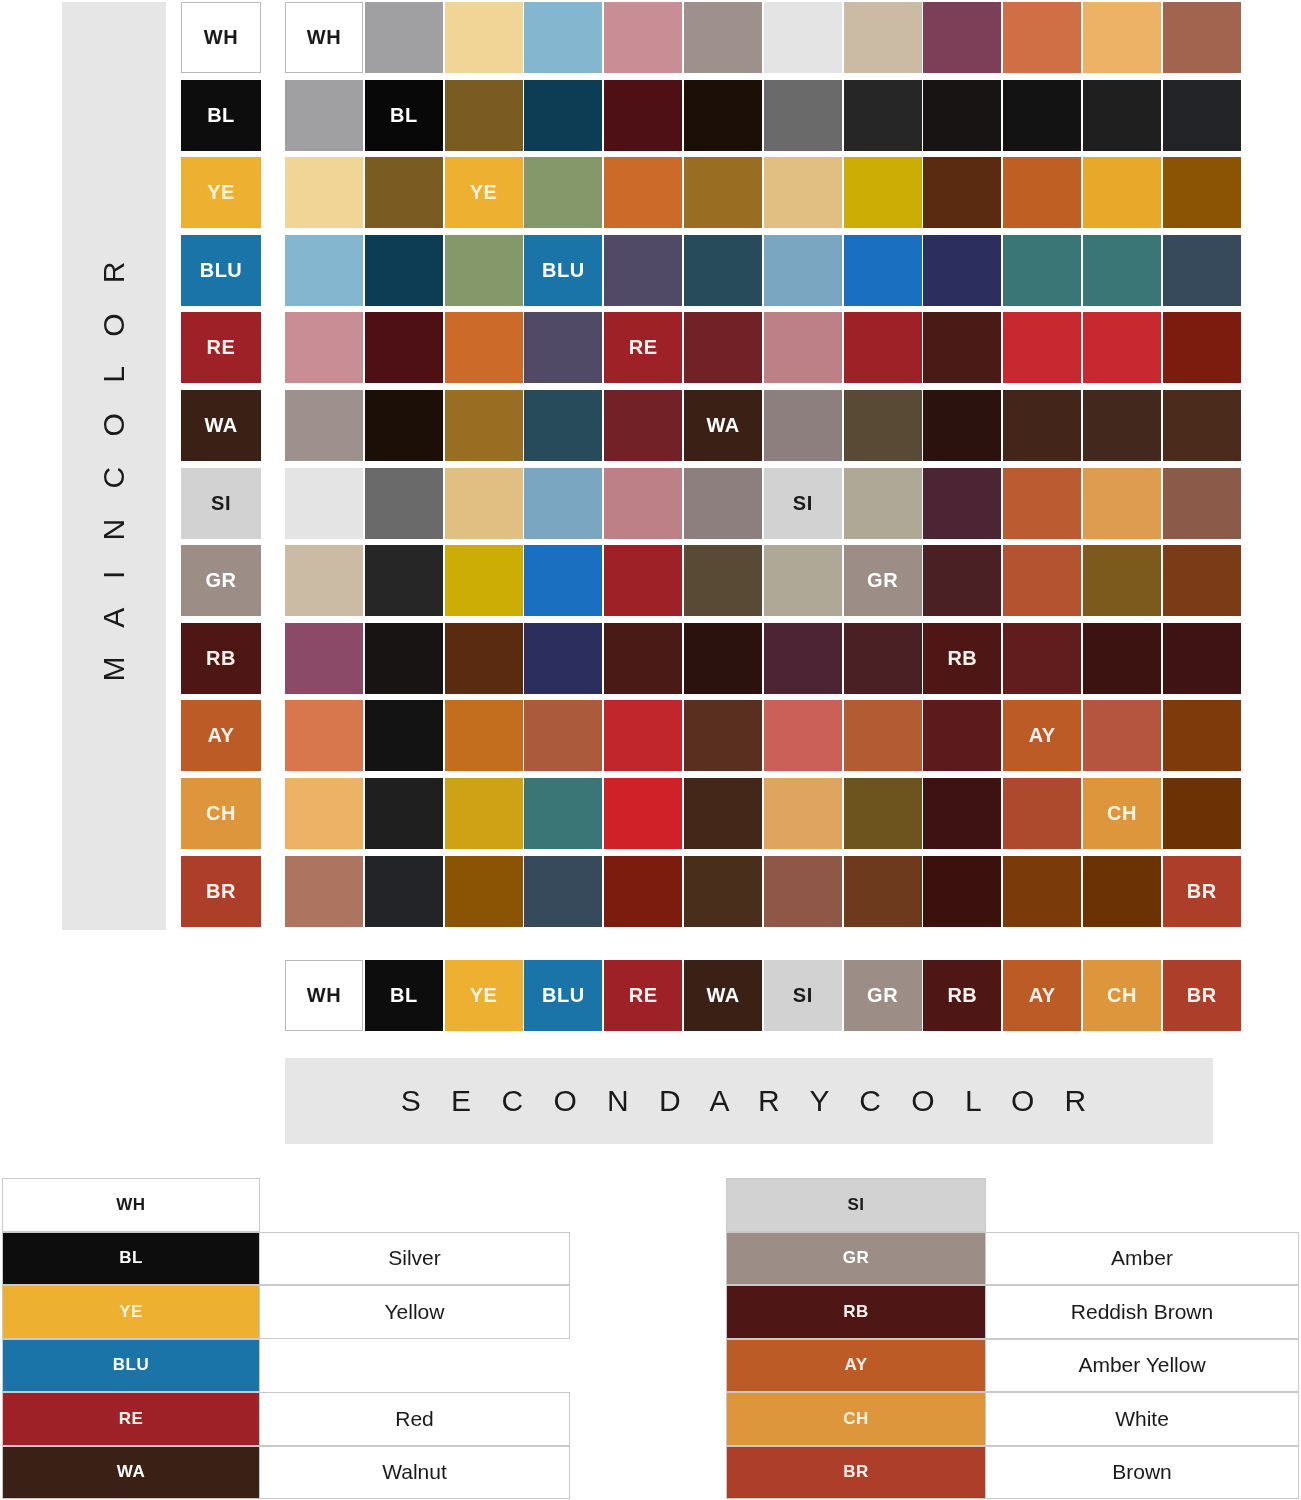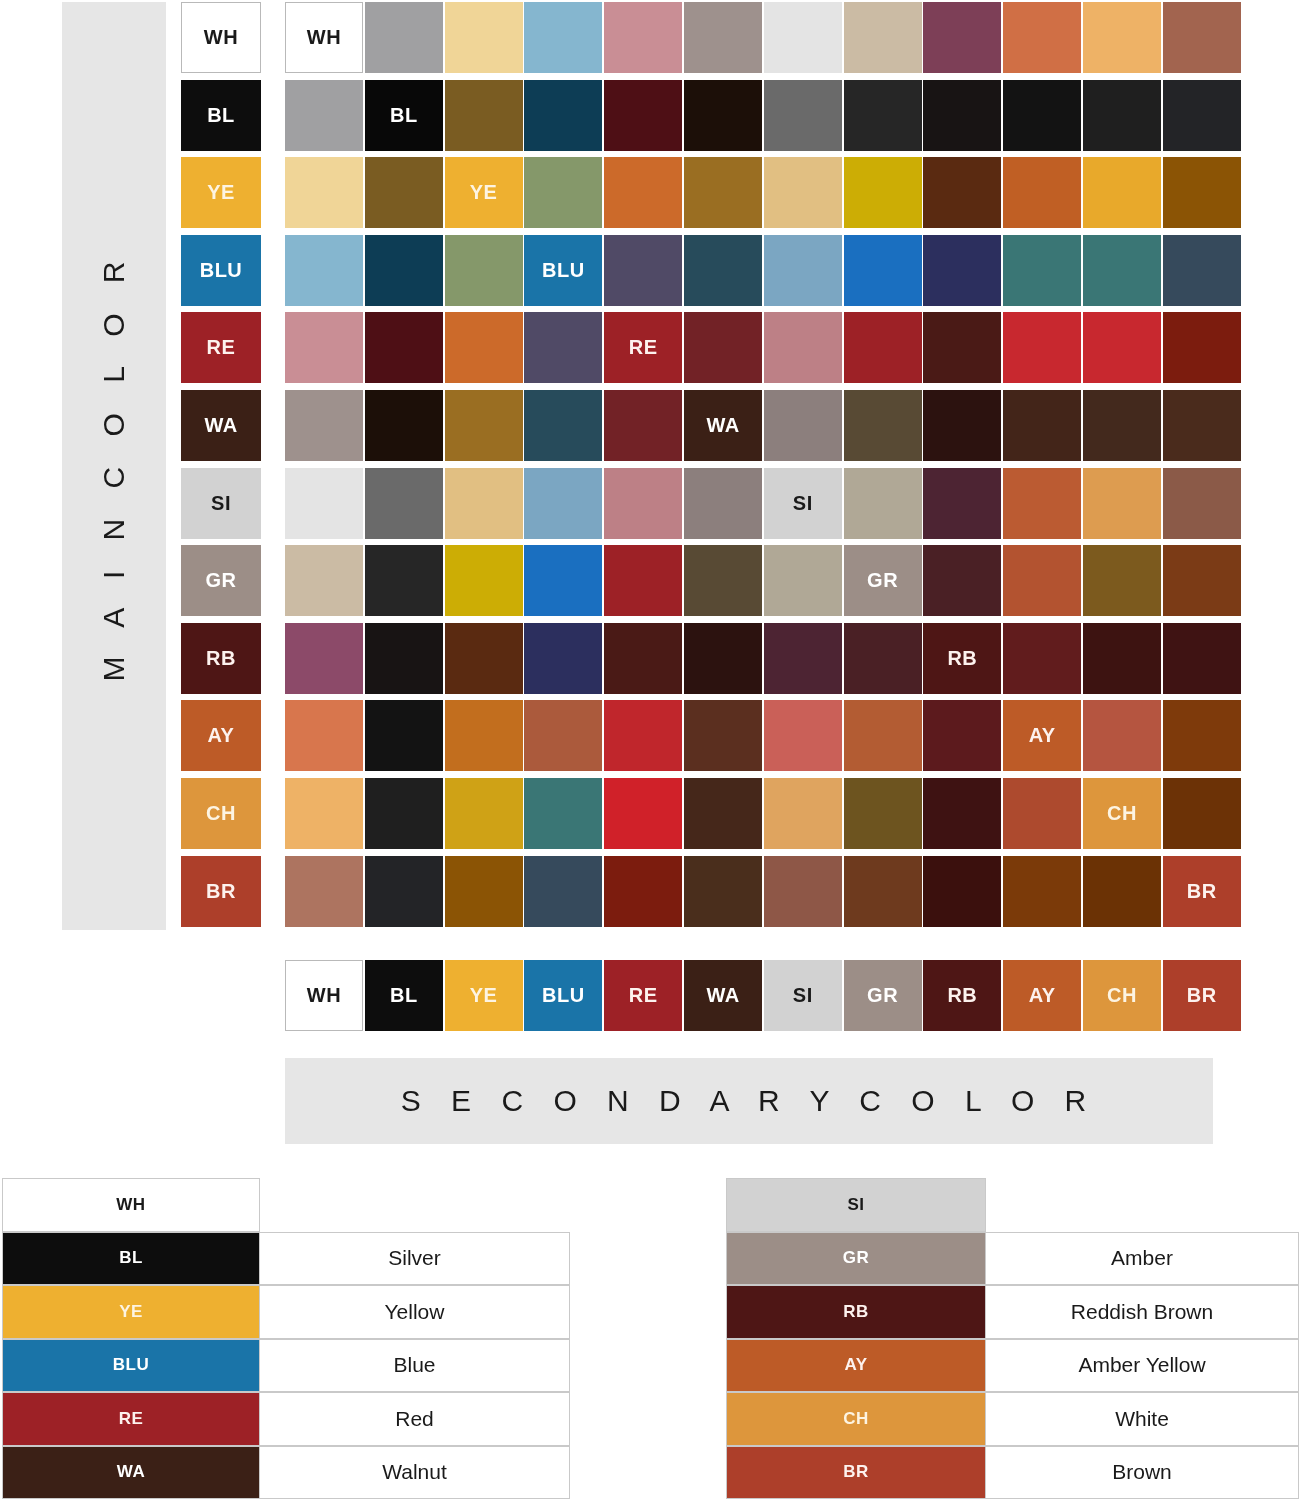--- a/index.html
+++ b/index.html
@@ -308,21 +308,20 @@
       <div class="lrow">
         <div class="lswatch" style="background: rgb(13, 13, 13); color: rgb(255, 255, 255);">BL</div>
         <div class="lname">Silver</div>
       </div>
       <div class="lrow">
         <div class="lswatch" style="background: rgb(238, 176, 48); color: rgb(253, 244, 226);">YE</div>
         <div class="lname">Yellow</div>
       </div>
       <div class="lrow">
         <div class="lswatch" style="background: rgb(26, 116, 168); color: rgb(255, 255, 255);">BLU</div>
-        <div class="lname">Blue</div>
       </div>
       <div class="lrow">
         <div class="lswatch" style="background: rgb(157, 33, 38); color: rgb(253, 242, 238);">RE</div>
         <div class="lname">Red</div>
       </div>
       <div class="lrow">
         <div class="lswatch" style="background: rgb(59, 32, 22); color: rgb(255, 255, 255);">WA</div>
         <div class="lname">Walnut</div>
       </div>
     </div>

